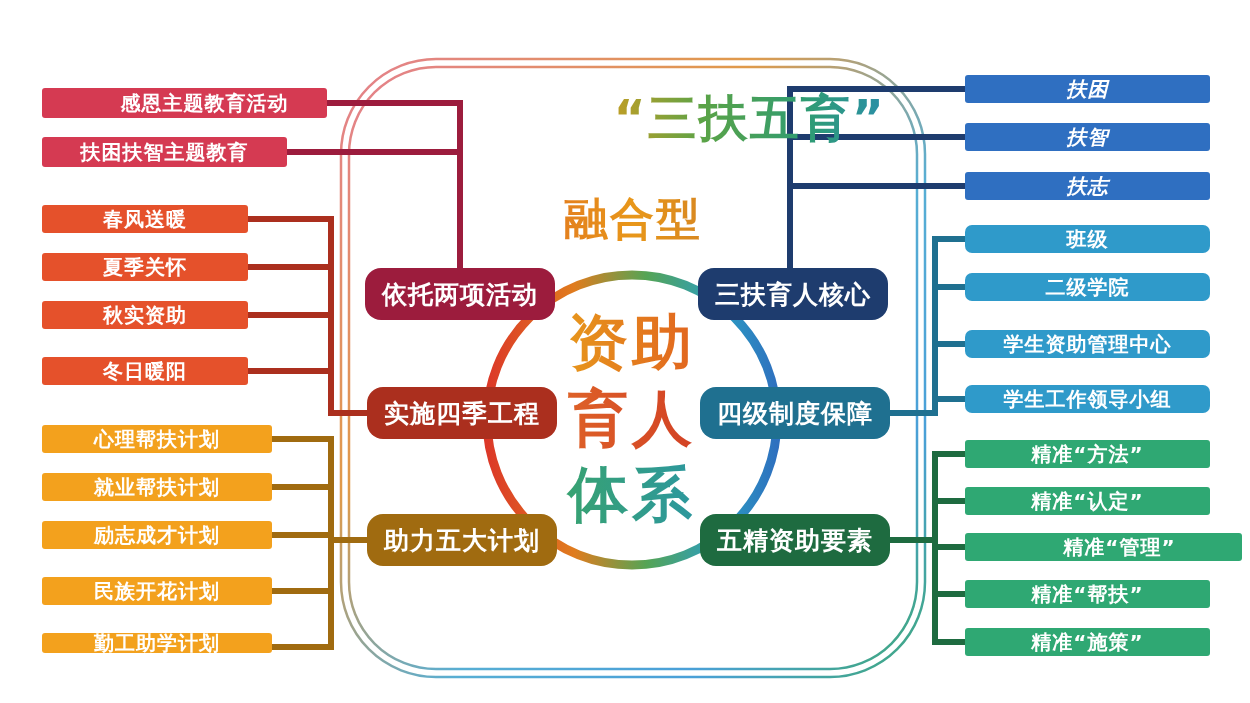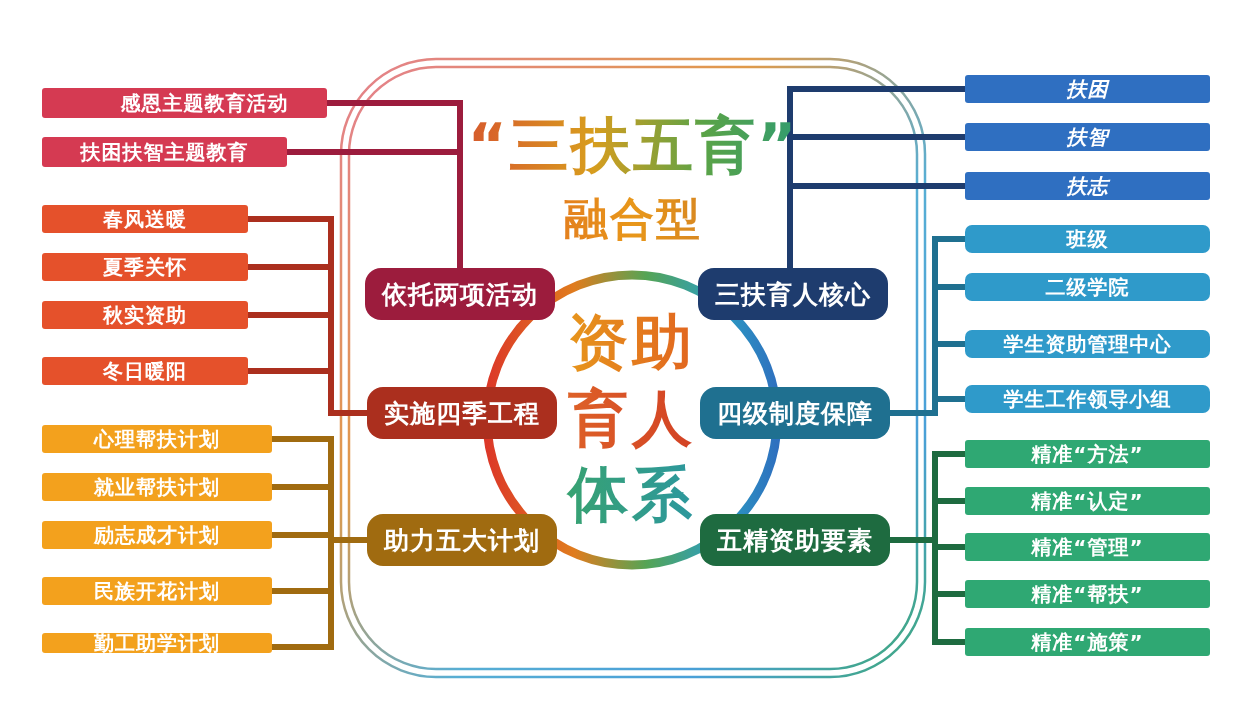--- a/index.html
+++ b/index.html
@@ -28,22 +28,23 @@
   .h-gold{background:#a06b10;}
   .h-navy{background:#1e3c6e;}
   .h-teal{background:#1f7090;}
   .h-forest{background:#1e6b40;}
   .grad-text{
     -webkit-background-clip:text;background-clip:text;color:transparent;
     font-weight:bold;
   }
   .title{position:absolute;text-align:center;white-space:nowrap;}
   .t1{
-    left:380px;top:106px;width:506px;font-size:60px;letter-spacing:2px;
+    left:380px;top:86px;width:506px;font-size:49px;letter-spacing:2px;
     background-image:linear-gradient(90deg,#c93a38 0%,#d8652a 22%,#d89d1e 42%,#5aa347 64%,#2f9c72 84%,#2a8fa8 100%);
+    text-align:right;
   }
   .t2{
     left:380px;top:190px;width:506px;font-size:44px;letter-spacing:2px;
     background-image:linear-gradient(90deg,#d8452a 0%,#e8971a 50%,#c87828 78%,#4a9ab8 100%);
   }
   .center-text{
     position:absolute;left:540px;top:304px;width:184px;text-align:center;
   }
   .center-text div{font-size:60px;line-height:76px;letter-spacing:4px;}
   .c1{background-image:linear-gradient(90deg,#e8a01c 0%,#e05a20 100%);}
@@ -159,17 +160,17 @@
   <div class="leaf g-blue" style="left:965px;top:123px;width:245px;height:28px;">扶智</div>
   <div class="leaf g-blue" style="left:965px;top:172px;width:245px;height:28px;">扶志</div>
 
   <div class="leaf g-sky" style="left:965px;top:225px;width:245px;height:28px;">班级</div>
   <div class="leaf g-sky" style="left:965px;top:273px;width:245px;height:28px;">二级学院</div>
   <div class="leaf g-sky" style="left:965px;top:330px;width:245px;height:28px;">学生资助管理中心</div>
   <div class="leaf g-sky" style="left:965px;top:385px;width:245px;height:28px;">学生工作领导小组</div>
 
   <div class="leaf g-green" style="left:965px;top:440px;width:245px;height:28px;">精准“方法”</div>
   <div class="leaf g-green" style="left:965px;top:487px;width:245px;height:28px;">精准“认定”</div>
-  <div class="leaf g-green" style="left:965px;top:533px;width:245px;height:28px;">精准“管理”</div>
+  <div class="leaf g-green" style="left:965px;top:533px;width:245px;height:28px;padding-left:32px;">精准“管理”</div>
   <div class="leaf g-green" style="left:965px;top:580px;width:245px;height:28px;">精准“帮扶”</div>
   <div class="leaf g-green" style="left:965px;top:628px;width:245px;height:28px;">精准“施策”</div>
 
 </div>
 
 </body></html>

